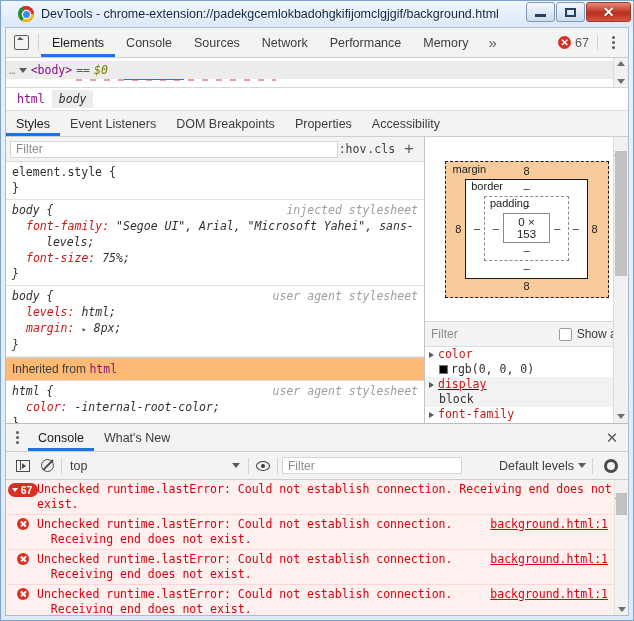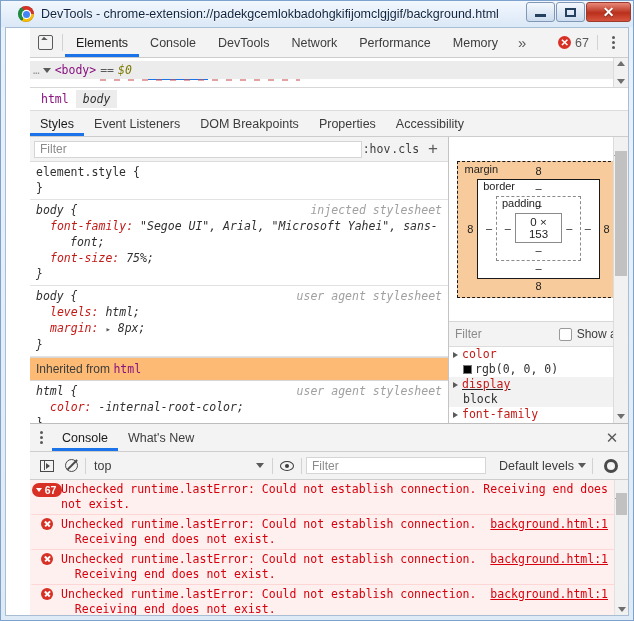--- a/index.html
+++ b/index.html
@@ -49,21 +49,21 @@
     color:#fff;font-weight:bold;font-size:14px;
     text-shadow:0 1px 1px rgba(0,0,0,.45);
   }
   .glyph-min{display:block;width:11px;height:3px;background:#23405f;margin-top:6px;}
   .glyph-max{display:block;width:11px;height:9px;border:2px solid #23405f;box-sizing:border-box;}
 
   
   .devtools{
     flex:1 1 auto;margin:0 4px 4px 4px;
     border:1px solid #a9bdd4;background:#fff;
-    display:flex;flex-direction:column;overflow:hidden;padding-left:24px;
+    display:flex;flex-direction:column;overflow:hidden;
   }
 
   
   .main-toolbar{
     flex:0 0 29px;height:29px;display:flex;align-items:stretch;
     background:#f3f3f3;border-bottom:1px solid #cdcdcd;
     position:relative;
   }
   .inspect-btn{width:30px;display:flex;align-items:center;justify-content:center;}
   .cursor-icon{width:15px;height:15px;border:1.3px solid #5a5a5a;border-radius:2px;position:relative;box-sizing:border-box;}
@@ -330,21 +330,21 @@
   <div class="devtools">
 
     <div class="main-toolbar">
       <div class="inspect-btn">
         <span class="cursor-icon"></span>
       </div>
       <div class="vsep"></div>
       <div class="main-tabs">
         <div class="mtab active">Elements</div>
         <div class="mtab">Console</div>
-        <div class="mtab">DevTools</div>
+        <div class="mtab">Sources</div>
         <div class="mtab">Network</div>
         <div class="mtab">Performance</div>
         <div class="mtab">Memory</div>
         <div class="mtab more">»</div>
       </div>
       <div class="err-area">
         <span class="err-dot">✕</span>
         <span class="err-count">67</span>
         <div class="vsep" style="height:15px;margin:0 4px 0 0;"></div>
         <span class="kebab">
@@ -411,21 +411,21 @@
 
             <div class="rule">
               <div class="sel-line">
                 <span class="sel">body {</span>
                 <span class="origin">injected stylesheet</span>
               </div>
               <div class="decl">
                 <span class="prop">font-family:</span>
                 <span class="val">"Segoe UI", Arial, "Microsoft Yahei", sans-</span>
               </div>
-              <div class="indent2 val">font;</div>
+              <div class="indent2 val">levels;</div>
               <div class="decl">
                 <span class="prop">font-size:</span>
                 <span class="val">75%;</span>
               </div>
               <div class="brace">}</div>
             </div>
 
             <div class="rule">
               <div class="sel-line">
                 <span class="sel">body {</span>

